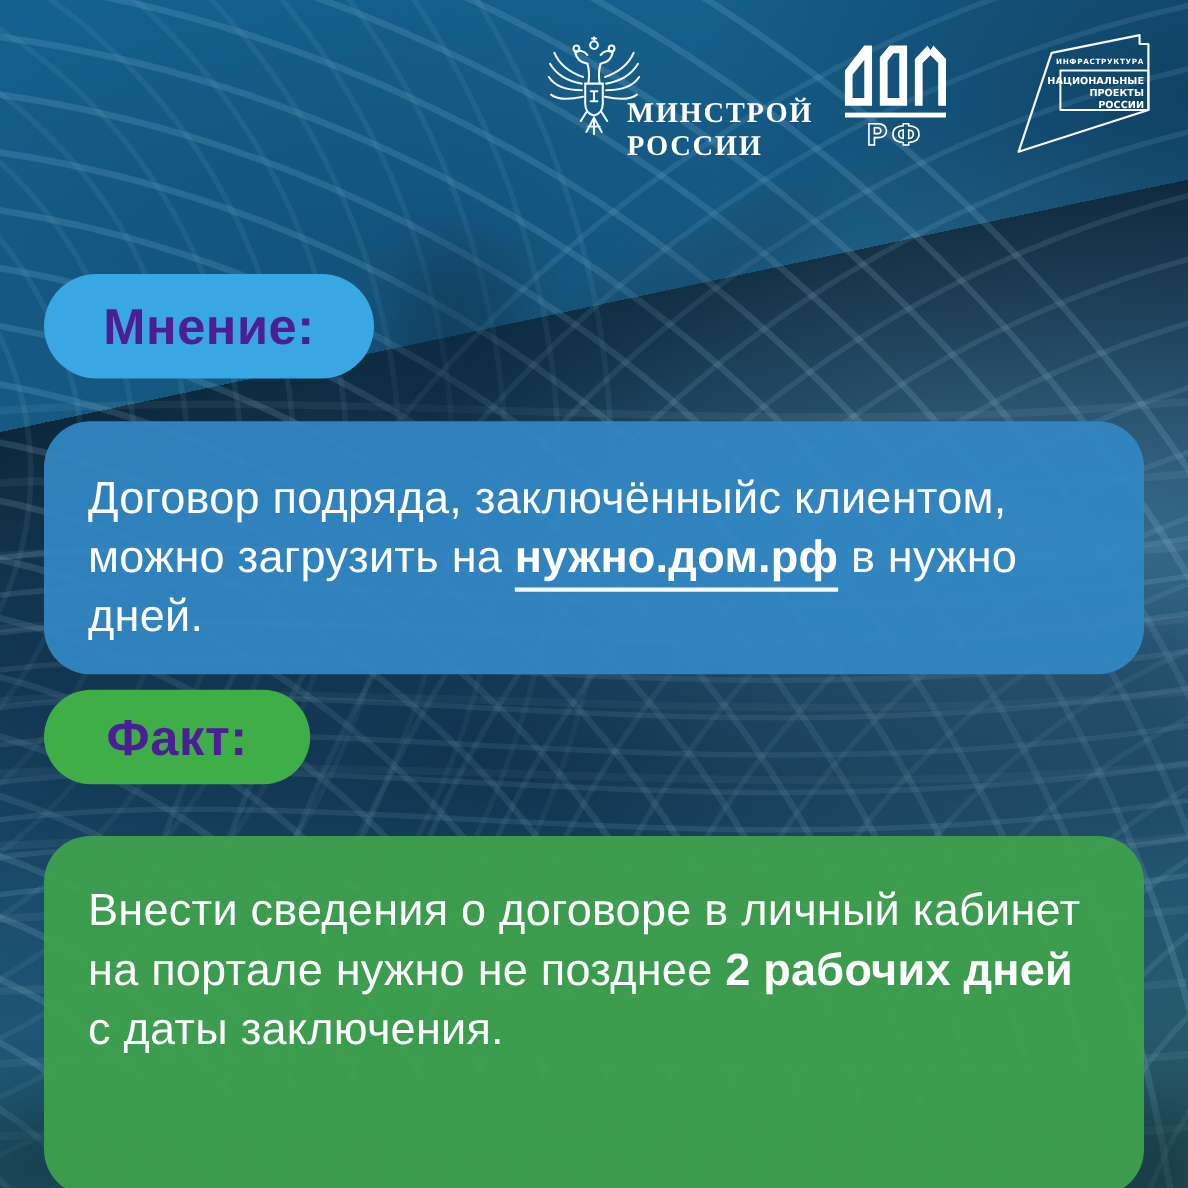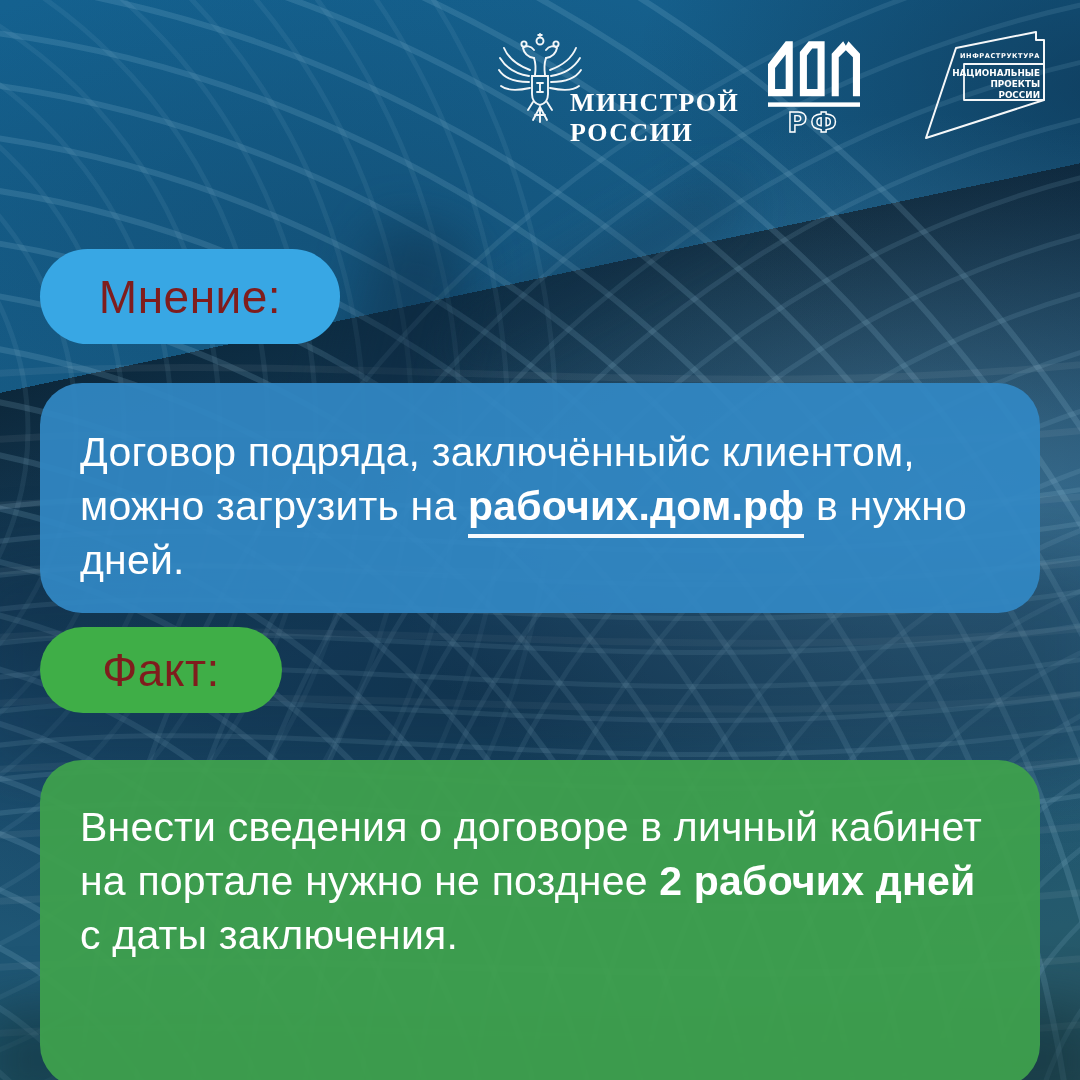--- a/index.html
+++ b/index.html
@@ -26,21 +26,21 @@
     position:absolute;left:570px;top:72px;
     font-family:"Liberation Serif",serif;font-weight:bold;
     font-size:26px;line-height:30px;letter-spacing:1.5px;color:#fff;margin-top:16px;
   }
   .domrf{position:absolute;left:768px;top:40px;width:92px;height:100px;}
   .natproj{position:absolute;left:920px;top:28px;width:128px;height:126px;}
 
   
   .pill{
     position:absolute;display:flex;align-items:center;justify-content:center;
-    border-radius:48px;font-weight:normal;font-size:46px;letter-spacing:.5px;color:#7f1d1d;
+    border-radius:48px;font-weight:bold;font-size:46px;letter-spacing:.5px;color:#4c1d95;
   }
   .pill-opinion{left:40px;top:249px;width:300px;height:95px;background:var(--pill-blue,#38a7e4);}
   .pill-fact{left:40px;top:627px;width:242px;height:86px;background:var(--pill-green,#3fae47);}
 
   
   .card{position:absolute;left:40px;width:1000px;border-radius:42px;box-sizing:border-box;}
   .card-opinion{top:383px;height:230px;background:var(--box-blue,rgba(50,136,196,.93));}
   .card-fact{top:760px;height:327px;background:var(--box-green,rgba(62,160,77,.95));}
   .card p{margin:0;padding:42px 40px 0 40px;font-size:41px;line-height:54px;font-weight:normal;letter-spacing:.2px;}
   .card-fact p{padding-top:40px;}
@@ -193,21 +193,21 @@
       <text x="120" y="59" font-size="8.8" font-weight="bold">ПРОЕКТЫ</text>
       <text x="120" y="70" font-size="8.8" font-weight="bold">РОССИИ</text>
     </g>
   </svg>
 
   <div class="pill pill-opinion">
     <span>Мнение:</span>
   </div>
 
   <div class="card card-opinion">
-    <p><span>Договор подряда, заключённыйс клиентом,</span><br><span>можно загрузить на </span><span class="link">рабочих.дом.рф</span><span> в нужно</span><br><span>дней.</span></p>
+    <p><span>Договор подряда, заключённыйс клиентом,</span><br><span>можно загрузить на </span><span class="link">нужно.дом.рф</span><span> в нужно</span><br><span>дней.</span></p>
   </div>
 
   <div class="pill pill-fact">
     <span>Факт:</span>
   </div>
 
   <div class="card card-fact">
     <p><span>Внести сведения о договоре в личный кабинет</span><br><span>на портале нужно не позднее </span><span class="bold">2 рабочих дней</span><br><span>с даты заключения.</span></p>
   </div>
 

